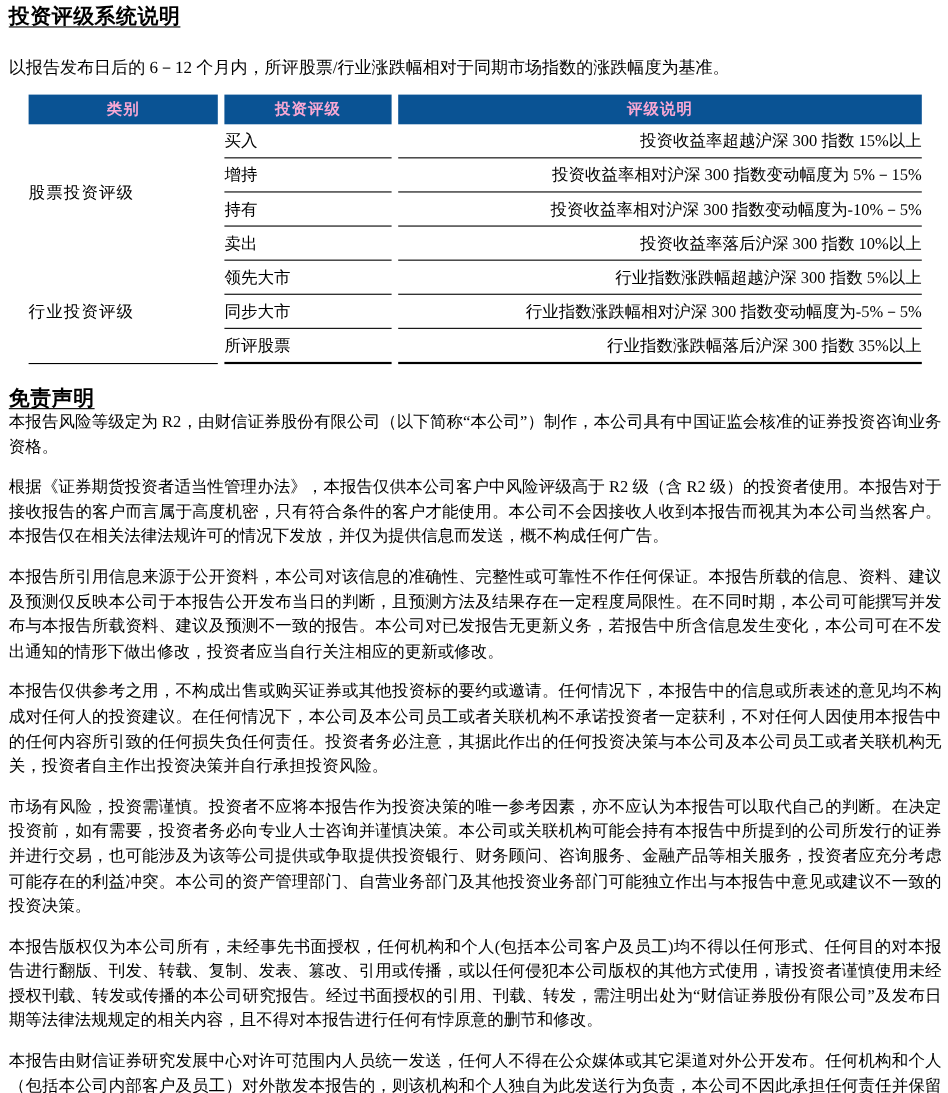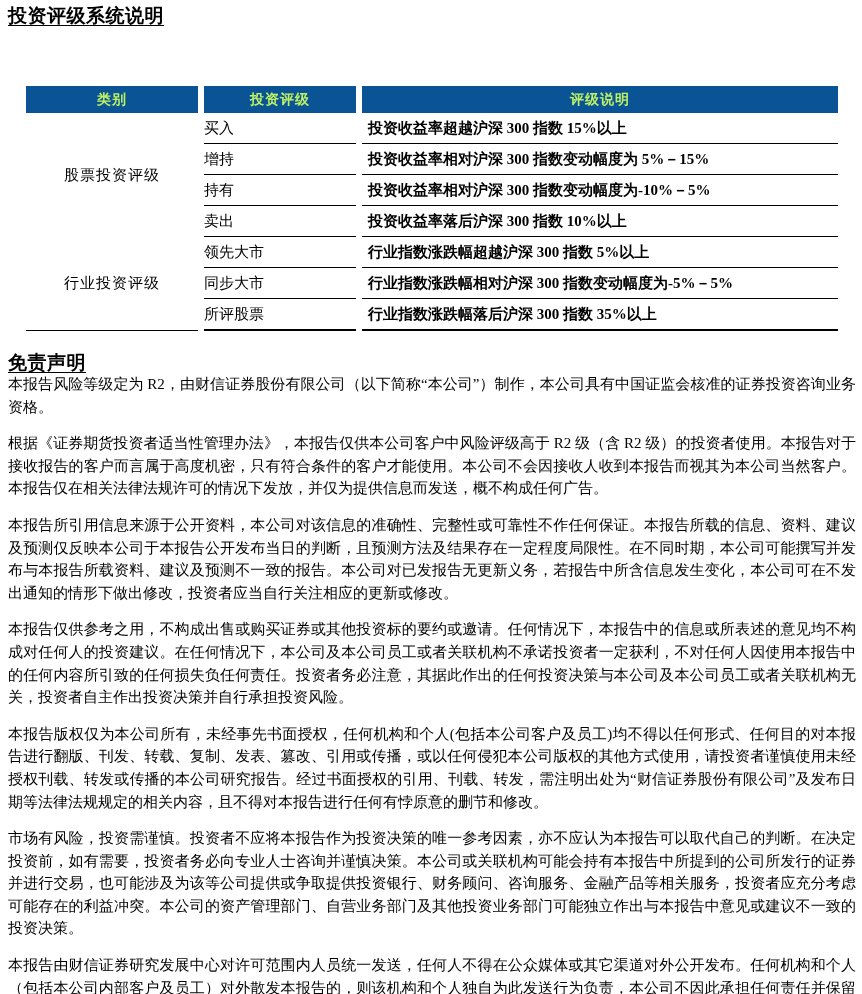--- a/index.html
+++ b/index.html
@@ -68,50 +68,49 @@
     width: 818px;
     table-layout: fixed;
   }
   table.rating-table col.c1 { width: 172px; }
   table.rating-table col.c2 { width: 152px; }
   table.rating-table col.c3 { width: 476px; }
 
   table.rating-table thead th {
     background: #0b5394;
     background: #0a5394;
-    color: #bef264;
+    color: #f9a8d4;
     font-family: "Liberation Sans", "DejaVu Sans", sans-serif;
     font-weight: bold;
     font-size: 14px;
     letter-spacing: 1px;
     height: 27px;
     padding: 0;
     text-align: center;
     vertical-align: middle;
   }
   table.rating-table tbody td {
     font-size: 15px;
     height: 30px;
     padding: 0 0 0 0;
     vertical-align: middle;
     text-align: left;
     border-bottom: 1.6px solid #000000;
   }
   table.rating-table tbody td.cat {
     border-bottom: none;
-    text-align: center;
+    text-align: left;
     letter-spacing: 1px;
   }
   table.rating-table tbody td.cat.group-end {
     border-bottom: 1.8px solid #000000;
   }
   table.rating-table tbody td.desc {
-    text-align: left;
+    text-align: right;
     padding-left: 6px;
-    font-weight: bold;
   }
   table.rating-table tbody tr.last td {
     border-bottom: 2.2px solid #000000;
   }
 
   
   .disclaimer-body {
     position: absolute;
     left: 8px;
     top: 373px;
@@ -126,20 +125,21 @@
     letter-spacing: 0px;
   }
 </style>
 </head>
 <body>
 
 <div class="page">
 
   <h1 class="section-heading" id="heading-rating">投资评级系统说明</h1>
 
+  <div class="intro-line">以报告发布日后的 6－12 个月内，所评股票/行业涨跌幅相对于同期市场指数的涨跌幅度为基准。</div>
 
   <div class="rating-table-wrap">
     <table class="rating-table">
       <colgroup>
         <col class="c1">
           <col class="c2">
           <col class="c3">
       </colgroup>
       <thead>
         <tr>
@@ -183,18 +183,18 @@
     </table>
   </div>
 
   <h1 class="section-heading" id="heading-disclaimer">免责声明</h1>
 
   <div class="disclaimer-body">
     <p>本报告风险等级定为 R2，由财信证券股份有限公司（以下简称“本公司”）制作，本公司具有中国证监会核准的证券投资咨询业务资格。</p>
     <p>根据《证券期货投资者适当性管理办法》，本报告仅供本公司客户中风险评级高于 R2 级（含 R2 级）的投资者使用。本报告对于接收报告的客户而言属于高度机密，只有符合条件的客户才能使用。本公司不会因接收人收到本报告而视其为本公司当然客户。本报告仅在相关法律法规许可的情况下发放，并仅为提供信息而发送，概不构成任何广告。</p>
     <p>本报告所引用信息来源于公开资料，本公司对该信息的准确性、完整性或可靠性不作任何保证。本报告所载的信息、资料、建议及预测仅反映本公司于本报告公开发布当日的判断，且预测方法及结果存在一定程度局限性。在不同时期，本公司可能撰写并发布与本报告所载资料、建议及预测不一致的报告。本公司对已发报告无更新义务，若报告中所含信息发生变化，本公司可在不发出通知的情形下做出修改，投资者应当自行关注相应的更新或修改。</p>
     <p>本报告仅供参考之用，不构成出售或购买证券或其他投资标的要约或邀请。任何情况下，本报告中的信息或所表述的意见均不构成对任何人的投资建议。在任何情况下，本公司及本公司员工或者关联机构不承诺投资者一定获利，不对任何人因使用本报告中的任何内容所引致的任何损失负任何责任。投资者务必注意，其据此作出的任何投资决策与本公司及本公司员工或者关联机构无关，投资者自主作出投资决策并自行承担投资风险。</p>
+    <p>市场有风险，投资需谨慎。投资者不应将本报告作为投资决策的唯一参考因素，亦不应认为本报告可以取代自己的判断。在决定投资前，如有需要，投资者务必向专业人士咨询并谨慎决策。本公司或关联机构可能会持有本报告中所提到的公司所发行的证券并进行交易，也可能涉及为该等公司提供或争取提供投资银行、财务顾问、咨询服务、金融产品等相关服务，投资者应充分考虑可能存在的利益冲突。本公司的资产管理部门、自营业务部门及其他投资业务部门可能独立作出与本报告中意见或建议不一致的投资决策。</p>
     <p>本报告版权仅为本公司所有，未经事先书面授权，任何机构和个人(包括本公司客户及员工)均不得以任何形式、任何目的对本报告进行翻版、刊发、转载、复制、发表、篡改、引用或传播，或以任何侵犯本公司版权的其他方式使用，请投资者谨慎使用未经授权刊载、转发或传播的本公司研究报告。经过书面授权的引用、刊载、转发，需注明出处为“财信证券股份有限公司”及发布日期等法律法规规定的相关内容，且不得对本报告进行任何有悖原意的删节和修改。</p>
-    <p>市场有风险，投资需谨慎。投资者不应将本报告作为投资决策的唯一参考因素，亦不应认为本报告可以取代自己的判断。在决定投资前，如有需要，投资者务必向专业人士咨询并谨慎决策。本公司或关联机构可能会持有本报告中所提到的公司所发行的证券并进行交易，也可能涉及为该等公司提供或争取提供投资银行、财务顾问、咨询服务、金融产品等相关服务，投资者应充分考虑可能存在的利益冲突。本公司的资产管理部门、自营业务部门及其他投资业务部门可能独立作出与本报告中意见或建议不一致的投资决策。</p>
     <p>本报告由财信证券研究发展中心对许可范围内人员统一发送，任何人不得在公众媒体或其它渠道对外公开发布。任何机构和个人（包括本公司内部客户及员工）对外散发本报告的，则该机构和个人独自为此发送行为负责，本公司不因此承担任何责任并保留对该机构和个人追究相应法律责任的权利。</p>
   </div>
 
 </div>
 
 </body></html>

